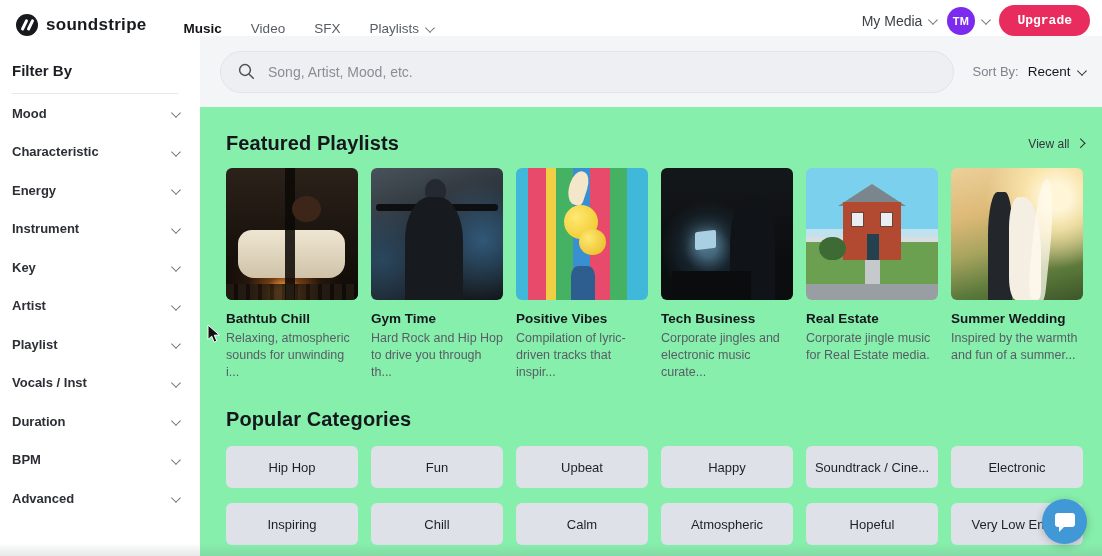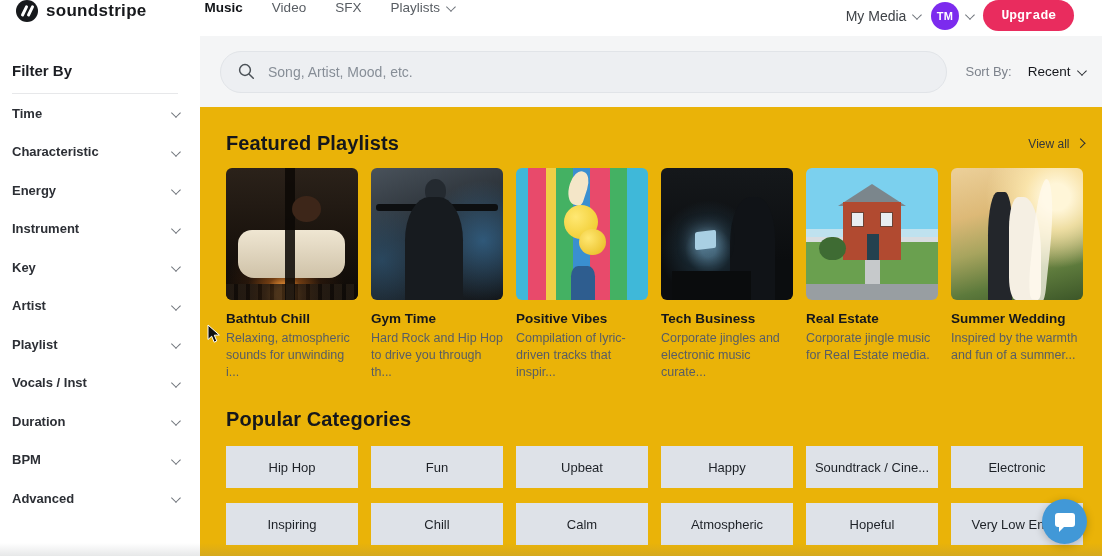--- a/index.html
+++ b/index.html
@@ -4,22 +4,22 @@
 <style>
   * { margin:0; padding:0; box-sizing:border-box; }
   html,body { width:1102px; height:556px; }
   body {
     position:relative; overflow:hidden; background:#fff;
     font-family:"Liberation Sans", sans-serif; color:#17191c;
   }
 
   
   .topnav {
-    position:absolute; top:0; left:0; right:16px; height:36px; z-index:6;
-    background:#fff; display:flex; align-items:flex-start; padding:0 12px 0 16px;gap:21px;
+    position:absolute; top:0; left:0; right:0; height:36px; z-index:6;
+    background:#fff; display:flex; align-items:flex-end; padding:0 12px 0 16px;
   }
   .brand { display:flex; align-items:center; gap:8px; cursor:pointer; }
   .logo-mark { width:22px; height:22px; border-radius:50%; background:#17191c; position:relative; flex:0 0 auto; }
   .logo-mark span { position:absolute; top:5px; width:3.2px; height:12px; background:#fff; border-radius:2px; transform:rotate(26deg); }
   .logo-mark span:first-child { left:7px; }
   .logo-mark span:last-child { left:12.5px; }
   .brand-name { font-size:17px; font-weight:700; letter-spacing:.3px; color:#17191c; }
   .nav-links { display:flex; align-items:center; gap:29px; margin-left:37px; }
   .nav-link { font-size:13.5px; color:#585d63; cursor:pointer; display:flex; align-items:center; gap:7px; }
   .nav-link.active { color:#121418; font-weight:700; }
@@ -37,45 +37,45 @@
   .chev.right { transform:rotate(-45deg); }
   .chev.dark { border-color:#2a2d32; }
 
   
   .sidebar { position:absolute; top:36px; left:0; bottom:0; width:200px; background:#fff; padding:18px 22px 0 12px; z-index:4; }
   .filter-title { font-size:15px; font-weight:700; color:#1b1d22; padding:8px 0 14px; border-bottom:1px solid #e7e8ea; }
   .sidebar-item { height:38.5px; display:flex; align-items:center; justify-content:space-between;
                   font-size:13px; font-weight:600; color:#2c2f35; cursor:pointer; }
 
   
-  .main { position:absolute; top:36px; left:200px; right:0; bottom:0; background:#eab308; }
+  .main { position:absolute; top:36px; left:200px; right:0; bottom:0; background:#86efac; }
   .search-strip { height:71px; background:#f4f5f6; display:flex; align-items:center; padding:0 18px 0 20px; }
   .search-pill { flex:1; max-width:746px; height:42px; background:#edeff2; border:1px solid #e1e4e8;
                  border-radius:21px; display:flex; align-items:center; padding:0 17px; gap:13px; }
   .search-pill svg { flex:0 0 auto; }
   .search-input { flex:1; border:none; outline:none; background:transparent; font-family:inherit;
                   font-size:14px; color:#3c4148; }
   .search-input::placeholder { color:#878e97; }
-  .sort { margin-left:18px; display:flex; align-items:center; gap:16px; white-space:nowrap; }
+  .sort { margin-left:18px; display:flex; align-items:center; gap:9px; white-space:nowrap; }
   .sort-label { font-size:13px; color:#7d838c; }
   .sort-value { font-size:13.5px; font-weight:400; color:#15171c; display:flex; align-items:center; gap:7px; cursor:pointer; }
 
   .content { padding:0 19px 0 26px; }
   .section-head { display:flex; align-items:center; justify-content:space-between; margin-top:25px; }
   .section-title { font-size:20px; font-weight:700; color:#15171c; letter-spacing:.1px; }
   .view-all { font-size:12px; color:#33363c; display:flex; align-items:center; gap:7px; cursor:pointer; }
 
   .cards { display:grid; grid-template-columns:repeat(6,1fr); gap:13px; margin-top:13px; }
   .card { cursor:pointer; }
   .cover { width:100%; aspect-ratio:1/1; border-radius:6px; position:relative; overflow:hidden; }
   .card-title { font-size:13.5px; font-weight:700; color:#15171c; margin-top:11px; }
   .card-desc { font-size:12.5px; color:#585d64; line-height:1.34; margin-top:4px; }
 
   .cat-grid { display:grid; grid-template-columns:repeat(6,1fr); gap:15px 13px; margin-top:15px; }
-  .cat-btn { height:42px; border:none; border-radius:0; background:#dee2e8; font-family:inherit;
+  .cat-btn { height:42px; border:none; border-radius:6px; background:#dee2e8; font-family:inherit;
              font-size:13px; color:#1d2127; cursor:pointer; white-space:nowrap; overflow:hidden; }
 
   
   .cover i { position:absolute; display:block; }
   .cover-bathtub { background: radial-gradient(circle at 44% 96%, rgba(255,160,60,.95) 0 5%, rgba(230,120,30,.45) 13%, rgba(120,60,20,.2) 26%, transparent 42%), linear-gradient(#2b221a 0%, #1a130d 55%, #0e0a07 100%); }
   .cover-bathtub .tub { left:9%; right:10%; bottom:17%; height:36%; background:linear-gradient(#efe6d2,#cfc2a8); border-radius:14px 14px 16px 16px; }
   .cover-bathtub .bar { left:45%; width:7%; top:0; bottom:0; background:rgba(12,9,6,.88); }
   .cover-bathtub .hair { left:50%; top:21%; width:22%; height:20%; background:#3d2619; border-radius:50%; }
   .cover-bathtub .floor { left:0; right:0; bottom:0; height:12%; background:repeating-linear-gradient(90deg,#241c14 0 8px,#0f0b08 8px 12px); opacity:.8; }
   .cover-gym { background: radial-gradient(circle at 85% 55%, rgba(60,130,185,.55), transparent 45%), radial-gradient(circle at 8% 70%, rgba(50,115,165,.4), transparent 40%), linear-gradient(160deg,#49525b 0%, #272d33 45%, #13171b 100%); }
@@ -145,21 +145,21 @@
       <span class="avatar" style="background:#7c2bee;">TM</span>
       <span class="chev"></span>
     </span>
     <button class="upgrade-btn" style="background:#e92c5e;">Upgrade</button>
   </div>
 </header>
 
 <aside class="sidebar">
   <div class="filter-title">Filter By</div>
   <div class="sidebar-item">
-      <span>Time</span>
+      <span>Mood</span>
       <span class="chev"></span>
     </div>
   <div class="sidebar-item">
       <span>Characteristic</span>
       <span class="chev"></span>
     </div>
   <div class="sidebar-item">
       <span>Energy</span>
       <span class="chev"></span>
     </div>

